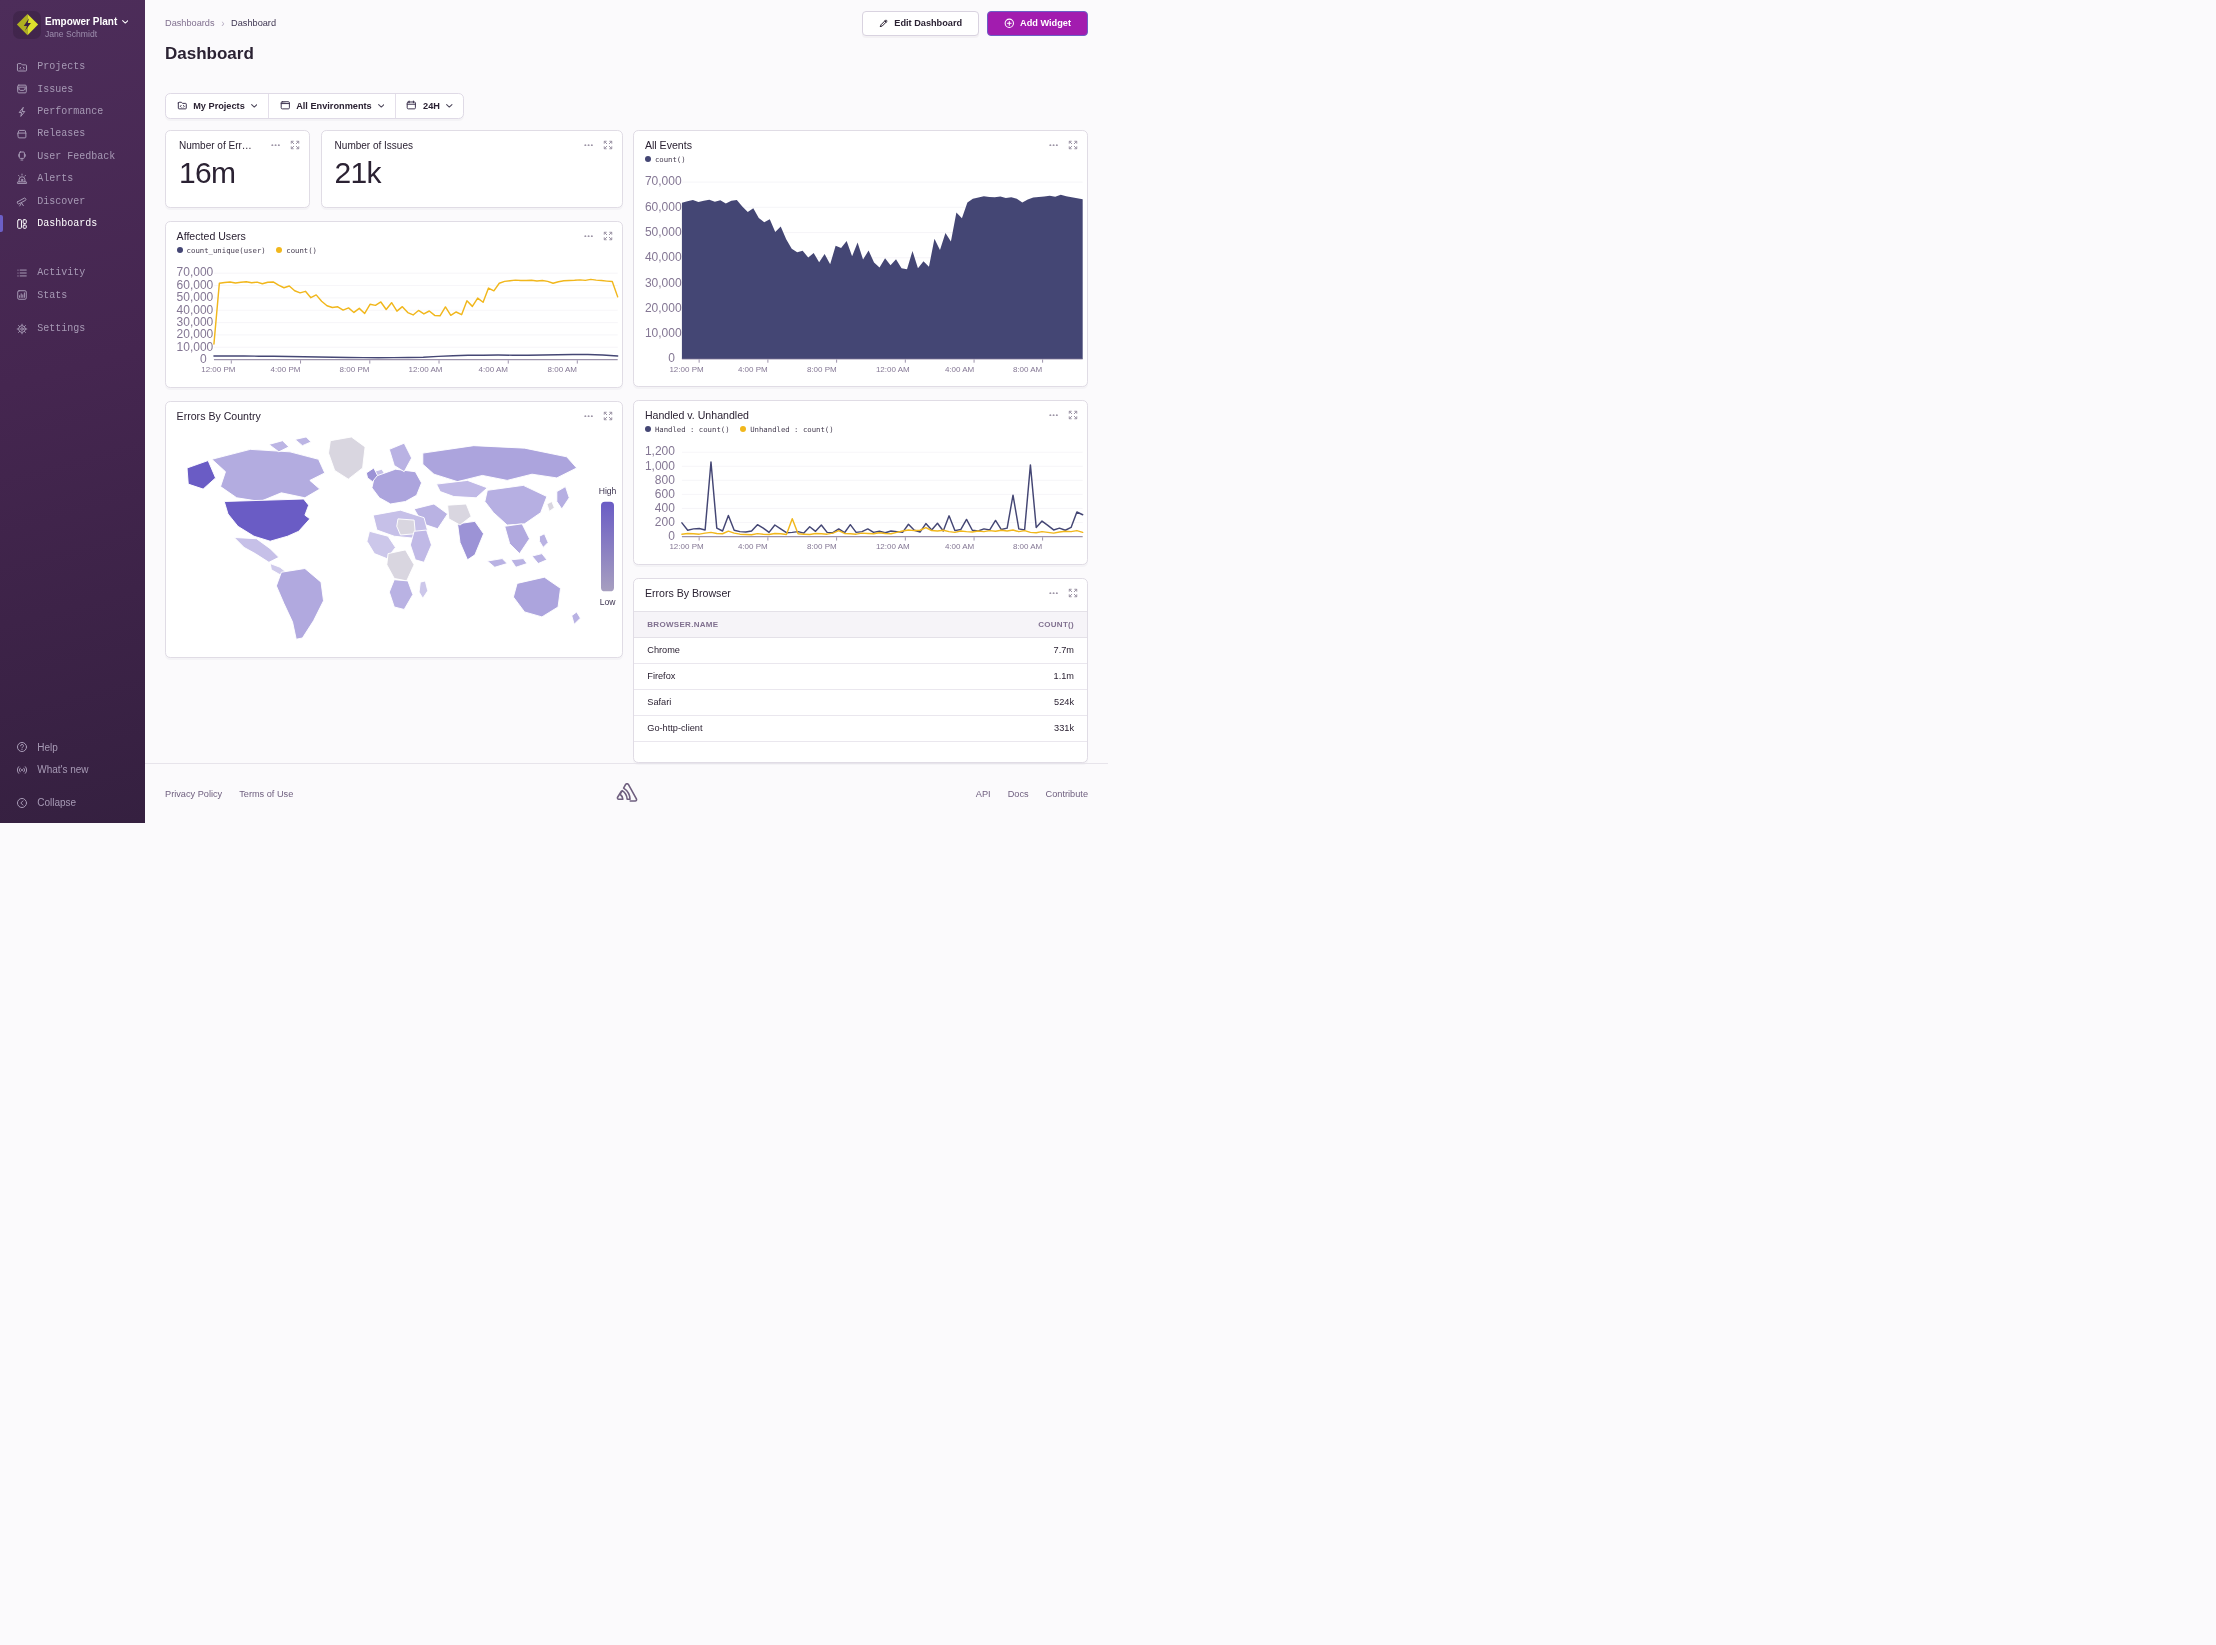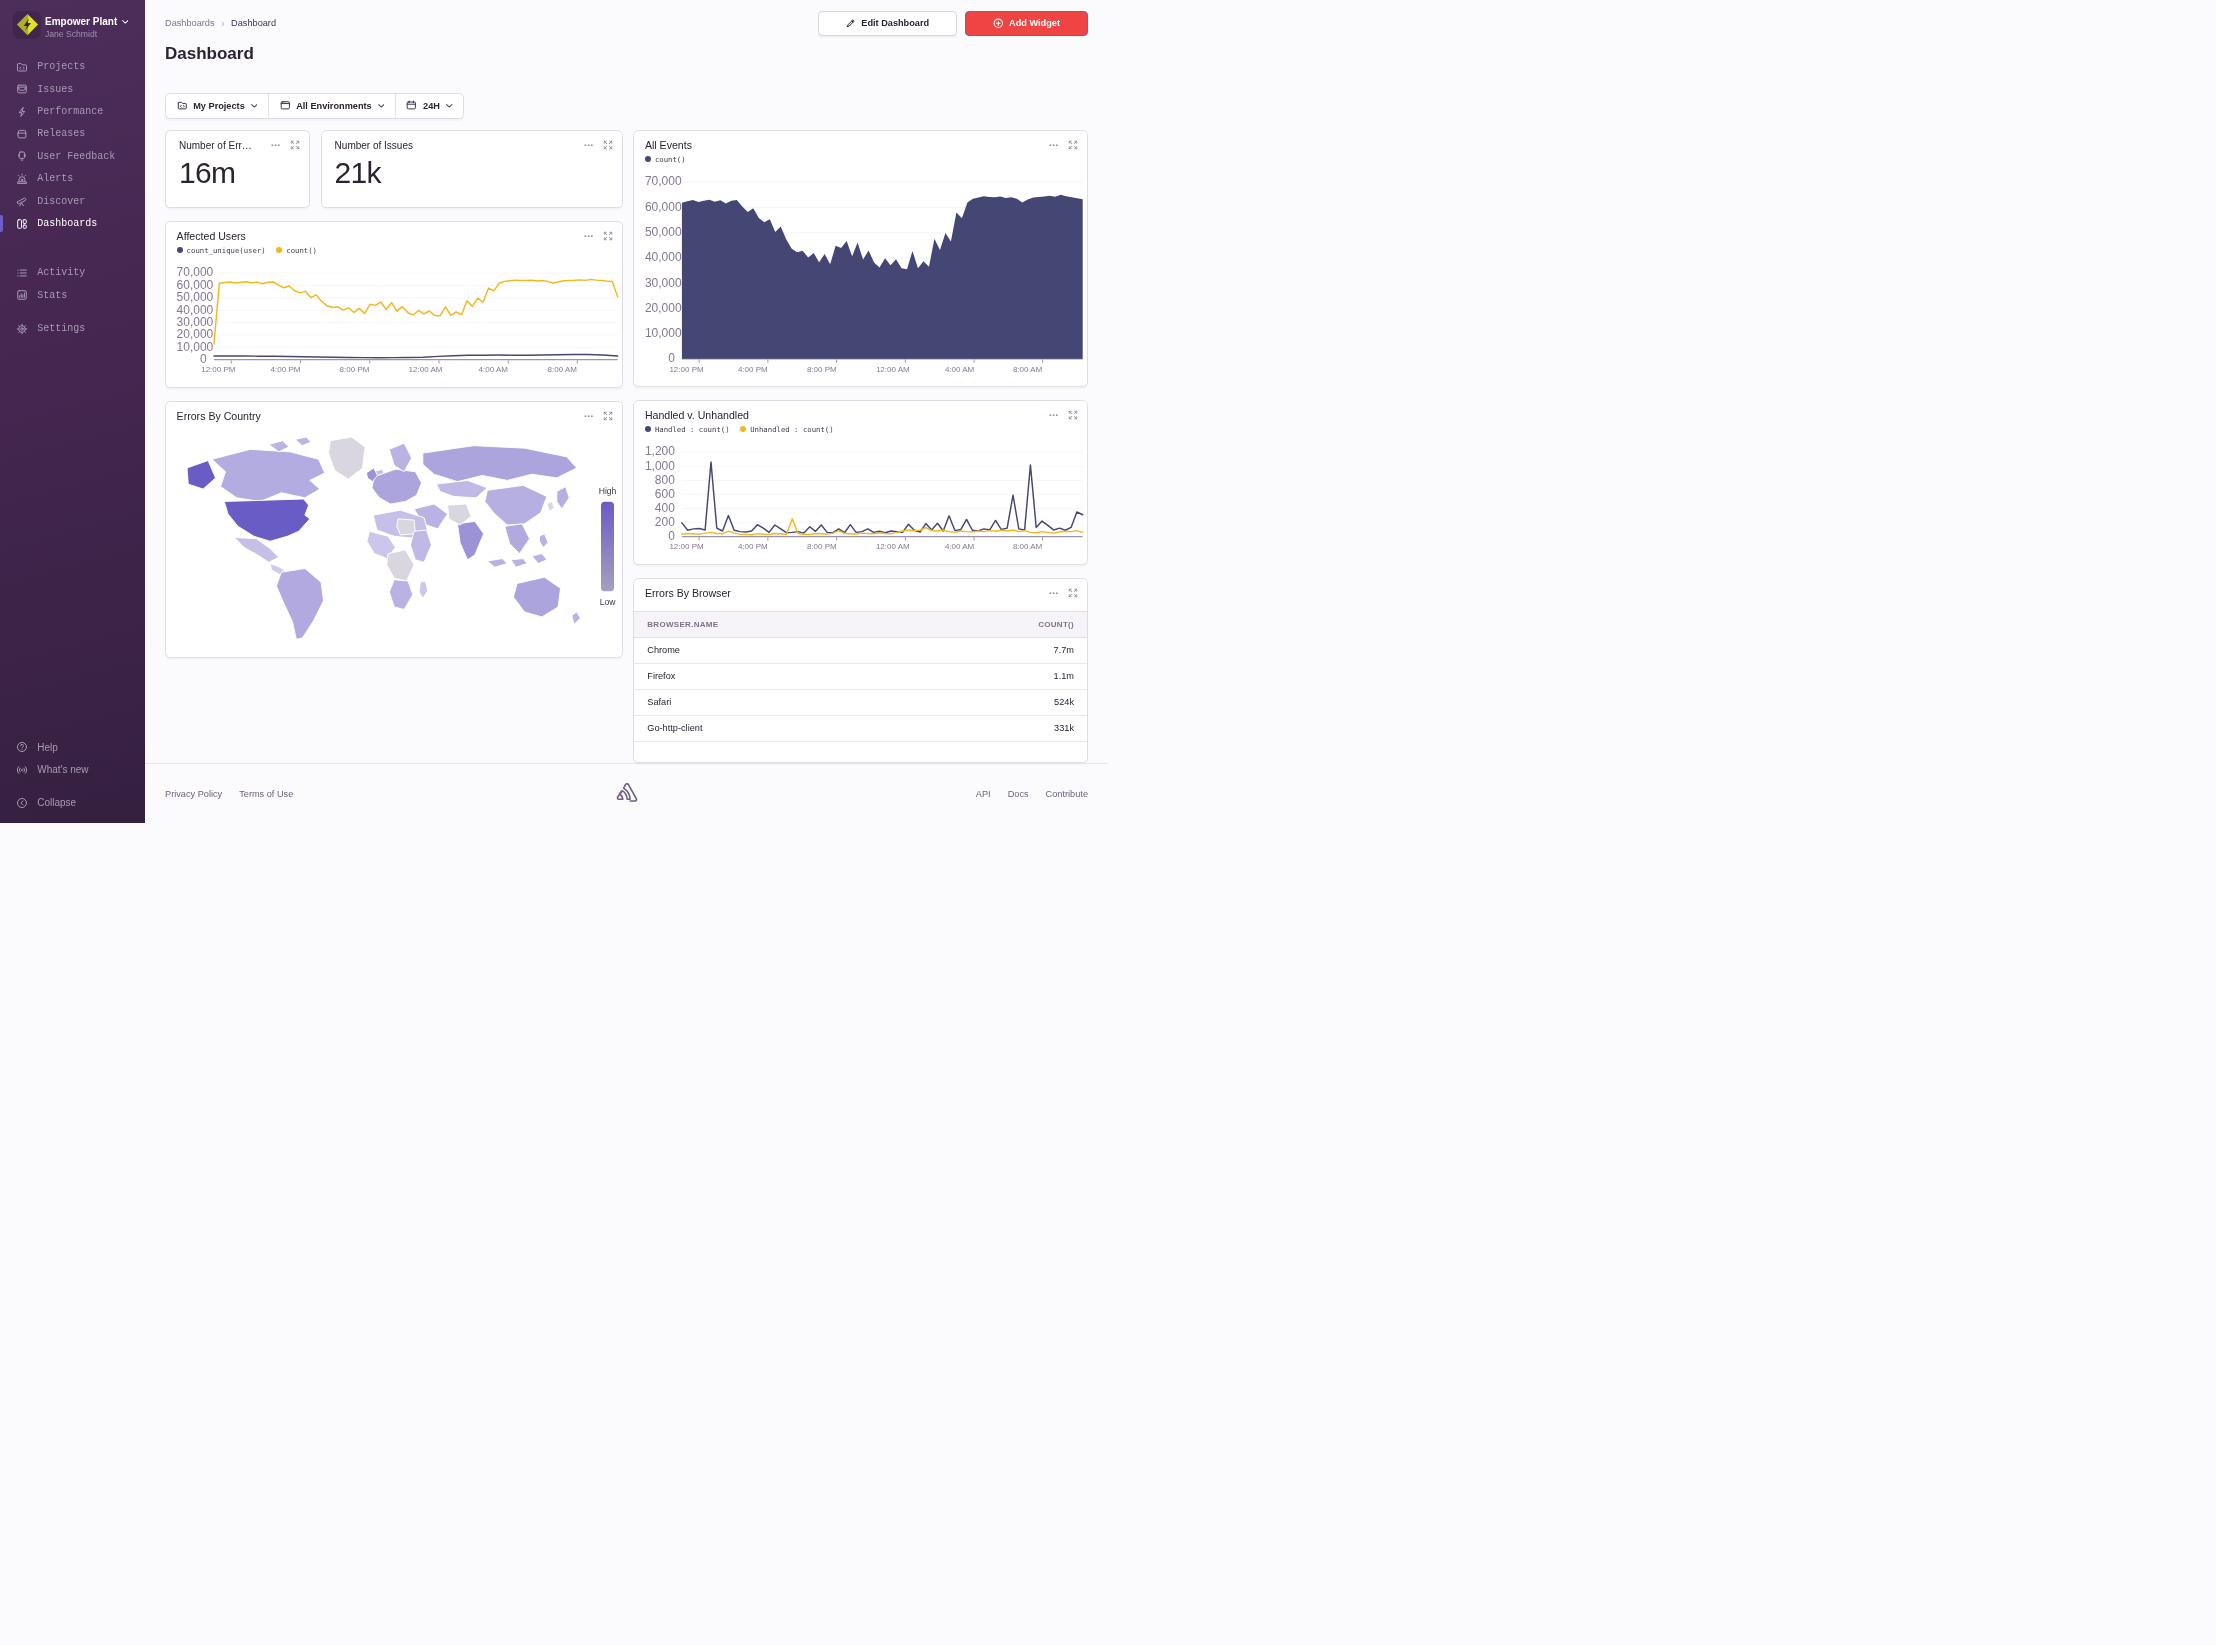--- a/index.html
+++ b/index.html
@@ -30,26 +30,26 @@
     stroke-linecap:round; stroke-linejoin:round; }
 
   
   .main { position:relative; flex:1; height:100%; padding:10.6px 20px 0 20px; overflow:hidden; }
   .topbar { position:relative; height:25px; display:flex; align-items:center; }
   .breadcrumb { display:flex; align-items:center; gap:6.6px; font-size:9.2px; }
   .crumb-link { color:#80708F; cursor:pointer; }
   .crumb-sep { color:#B7AEC2; font-size:10px; }
   .crumb-current { color:#3D3450; }
   .top-actions { position:absolute; right:0; top:0; display:flex; gap:8px; }
-  .btn { display:flex; align-items:center; gap:5.3px; height:25px; padding:0 27px;
+  .btn { display:flex; align-items:center; gap:5.3px; height:25px; padding:0 16px;
     border-radius:4px; font-size:9.2px; font-weight:700; cursor:pointer;
     font-family:"Liberation Sans",sans-serif; }
   .btn-default { background:#fff; border:0.7px solid #D9D3E0; color:#2B2233;
     box-shadow:0 1.3px 0.7px rgba(43,34,51,.04); }
-  .btn-primary { background:#ef4444; border:0.7px solid #6C5FC7; color:#fff; }
+  .btn-primary { background:#a21caf; border:0.7px solid #6C5FC7; color:#fff; }
   h1.page-title { font-size:17px; font-weight:700; color:#2B2233; margin-top:8px; }
 
   .filter-bar { display:inline-flex; align-items:center; margin-top:29px; height:26px;
     background:#fff; border:0.7px solid #DFDAE6; border-radius:5.3px;
     box-shadow:0 1.3px 0.7px rgba(43,34,51,.03); }
   .filter-seg { display:flex; align-items:center; gap:6px; padding:0 10.6px; height:100%;
     font-size:9.2px; font-weight:700; color:#2B2233; cursor:pointer; }
   .filter-seg + .filter-seg { border-left:0.7px solid #E4DFEA; }
   svg.fic { width:10.6px; height:10.6px; stroke:#3D3450; fill:none; stroke-width:1.5;
     stroke-linecap:round; stroke-linejoin:round; }

